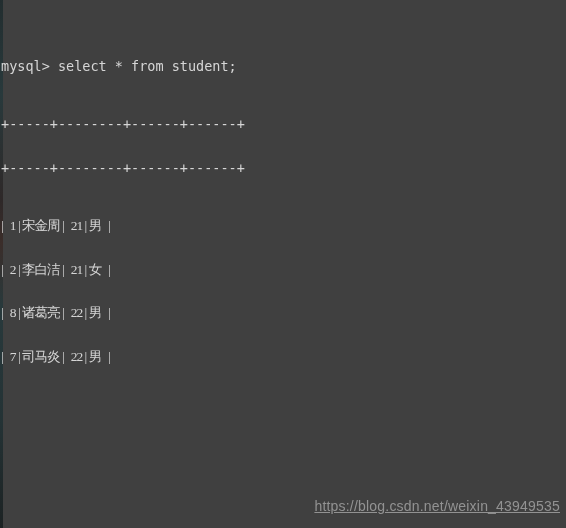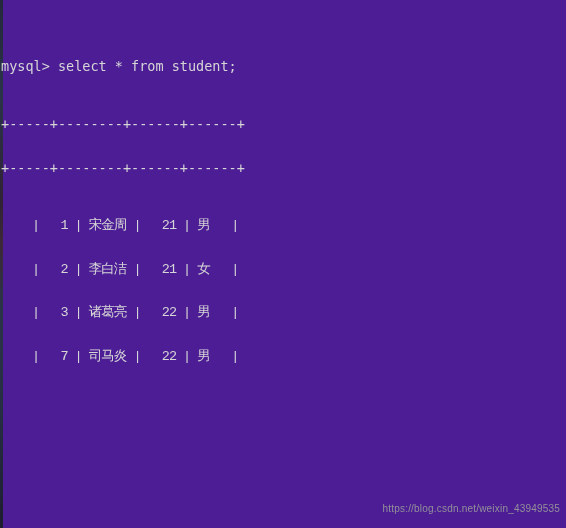--- a/index.html
+++ b/index.html
@@ -4,21 +4,21 @@
 <style>
   html, body {
     margin: 0;
     padding: 0;
     background: #000000;
   }
   #screen {
     position: relative;
     width: 566px;
     height: 528px;
-    background: #4c1d95;
+    background: #404040;
     overflow: hidden;
     font-family: "DejaVu Sans Mono", "Liberation Mono", monospace;
   }
   
   #left-edge {
     position: absolute;
     left: 0;
     top: 0;
     width: 3px;
     height: 528px;
@@ -44,53 +44,53 @@
     line-height: 14.55px;
     white-space: pre;
     letter-spacing: 0px;
     -webkit-font-smoothing: none;
   }
   #console .line {
     white-space: pre;
     height: 14.55px;
   }
   #console .cjk {
-    font-family: Liberation Mono, monospace;
+    font-family: Liberation Serif, serif;
     letter-spacing: -1px;
-    margin-left: 31px;
   }
   #watermark {
     position: absolute;
     right: 6px;
     bottom: 14px;
     color: #9a9a9a;
     font-family: "Liberation Sans", "DejaVu Sans", sans-serif;
-    font-size: 10px;
+    font-size: 14px;
     letter-spacing: .2px;
     opacity: .92;
+    text-decoration: underline;
   }
 </style>
 </head>
 <body>
 
 <div id="screen">
 
   <div id="left-edge"></div>
 
   <div id="console">
 
     
     <div class="line"><span>mysql&gt;</span> <span>select * from student;</span></div>
 
     <div class="line">+-----+--------+------+------+</div>
     <div class="line">+-----+--------+------+------+</div>
 
     <div class="line cjk">|   1 | 宋金周 |   21 | 男   |</div>
     <div class="line cjk">|   2 | 李白洁 |   21 | 女   |</div>
-    <div class="line cjk">|   3 | 诸葛亮 |   22 | 男   |</div>
+    <div class="line cjk">|   8 | 诸葛亮 |   22 | 男   |</div>
     <div class="line cjk">|   7 | 司马炎 |   22 | 男   |</div>
     
     
     
     
 
     
     
     
     

